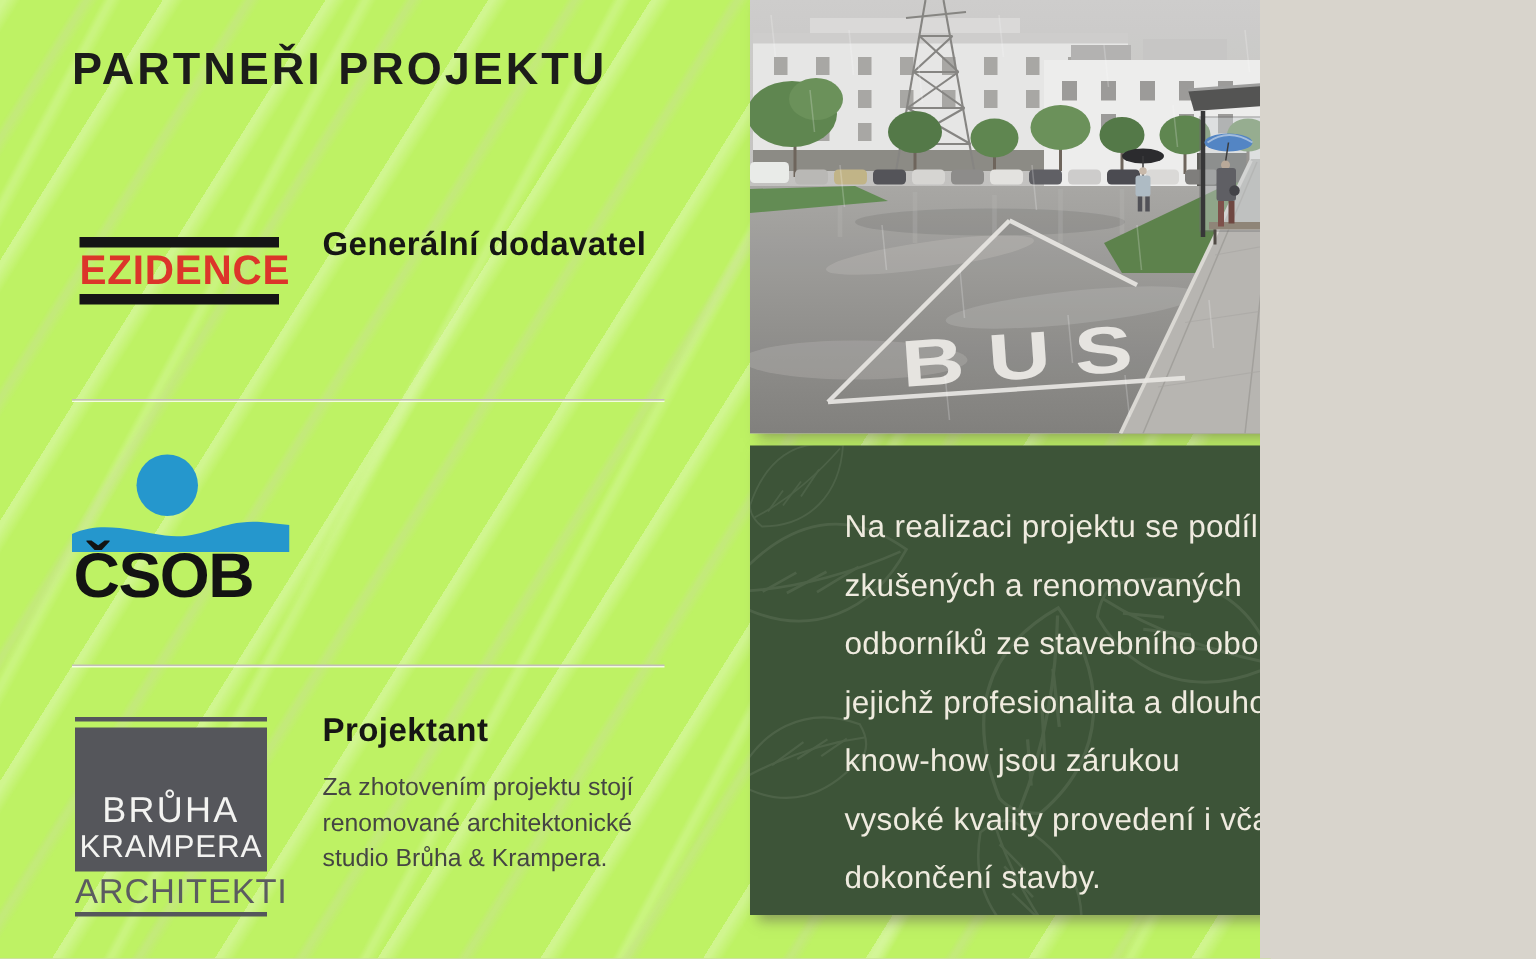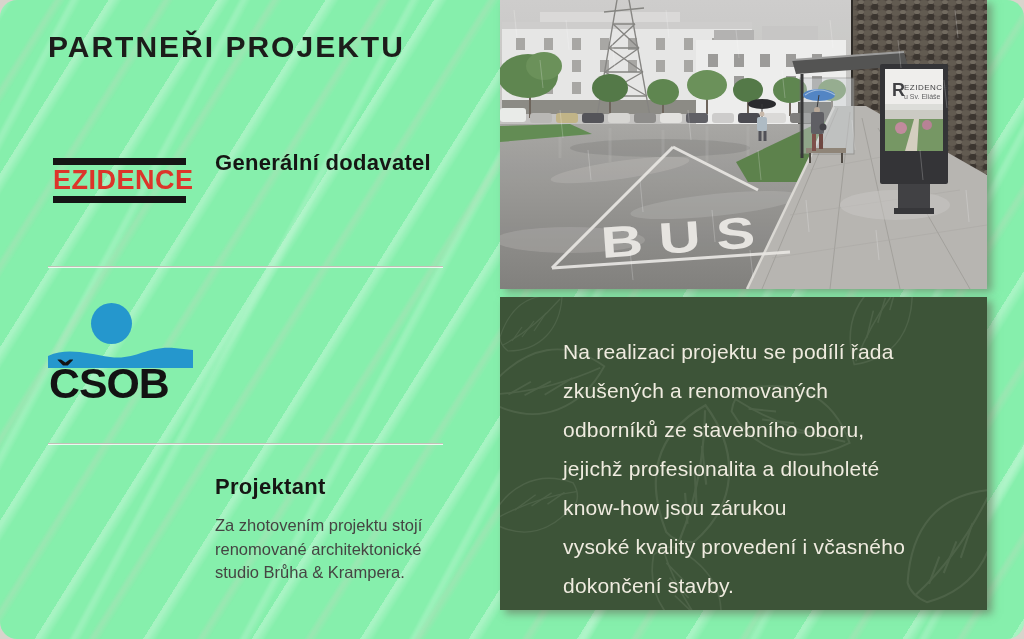--- a/index.html
+++ b/index.html
@@ -1,20 +1,19 @@
 <!DOCTYPE html>
 <html lang="cs"><head>
 <meta charset="utf-8">
 <style>
   html,body{margin:0;padding:0;background:#d8d4cc;}
   .slide{
-    position:relative;width:1024px;height:639px;overflow:hidden;
-    background:#86efac;
+    position:relative;width:840px;height:639px;overflow:hidden;
+    background:#bef264;
     font-family:"Liberation Sans",sans-serif;
-    border-radius:17px;
   }
   
   .slide::before{
     content:"";position:absolute;inset:0;pointer-events:none;
     background:
       repeating-linear-gradient(122deg,
         rgba(255,255,255,.55) 0 3px,
         rgba(255,255,255,0) 12px 44px,
         rgba(214,208,196,.45) 48px 50px,
         rgba(255,255,255,0) 56px 92px),
@@ -104,20 +103,29 @@
   <div class="abs csob">
     <div class="dot"></div>
     <svg class="wave" viewBox="0 0 145 26" preserveAspectRatio="none">
       <path d="M0,26 L0,14 C20,5 40,12 62,15 C88,18.5 98,4 126,6 L145,8 L145,26 Z" fill="#2597cd"></path>
     </svg>
     <div class="word">ČSOB</div>
   </div>
 
   <div class="abs divider" style="top:443px;"></div>
 
+  <div class="abs bruha">
+    <div class="thinbar"></div>
+    <div class="square">
+      <div class="l1">BRŮHA</div>
+      <div class="l2">KRAMPERA</div>
+    </div>
+    <div class="architekti">ARCHITEKTI</div>
+    <div class="thinbar bottom"></div>
+  </div>
   <div class="abs role-heading" style="left:215px;top:474px;">Projektant</div>
   <div class="abs partner-body" style="left:215px;top:514px;">Za zhotovením projektu stojí
 renomované architektonické
 studio Brůha &amp; Krampera.</div>
 
   <div class="abs photo-wrap">
     <svg width="487" height="289" viewBox="0 0 487 289">
       <defs>
         <linearGradient id="sky" x1="0" y1="0" x2="0" y2="1">
           <stop offset="0" stop-color="#d0cfcc"></stop>

